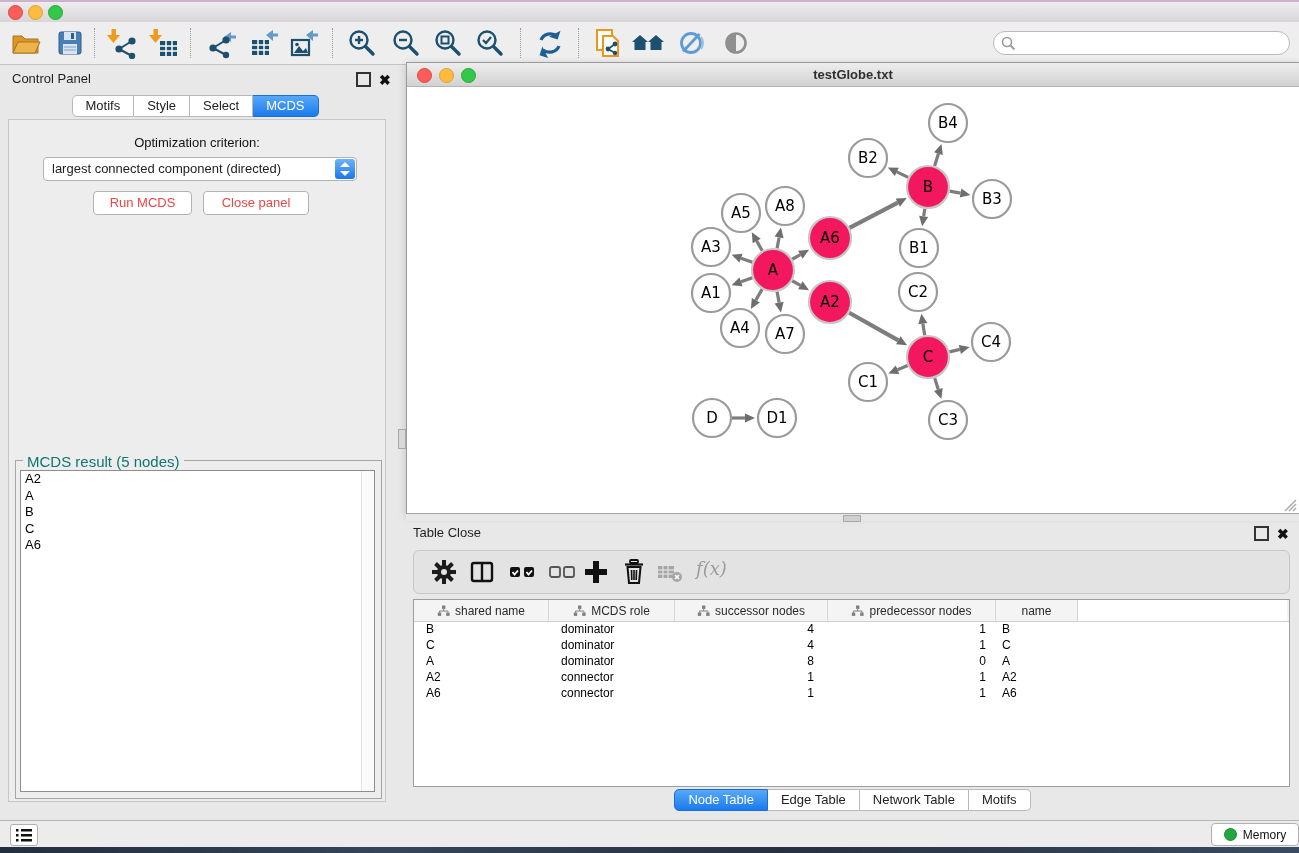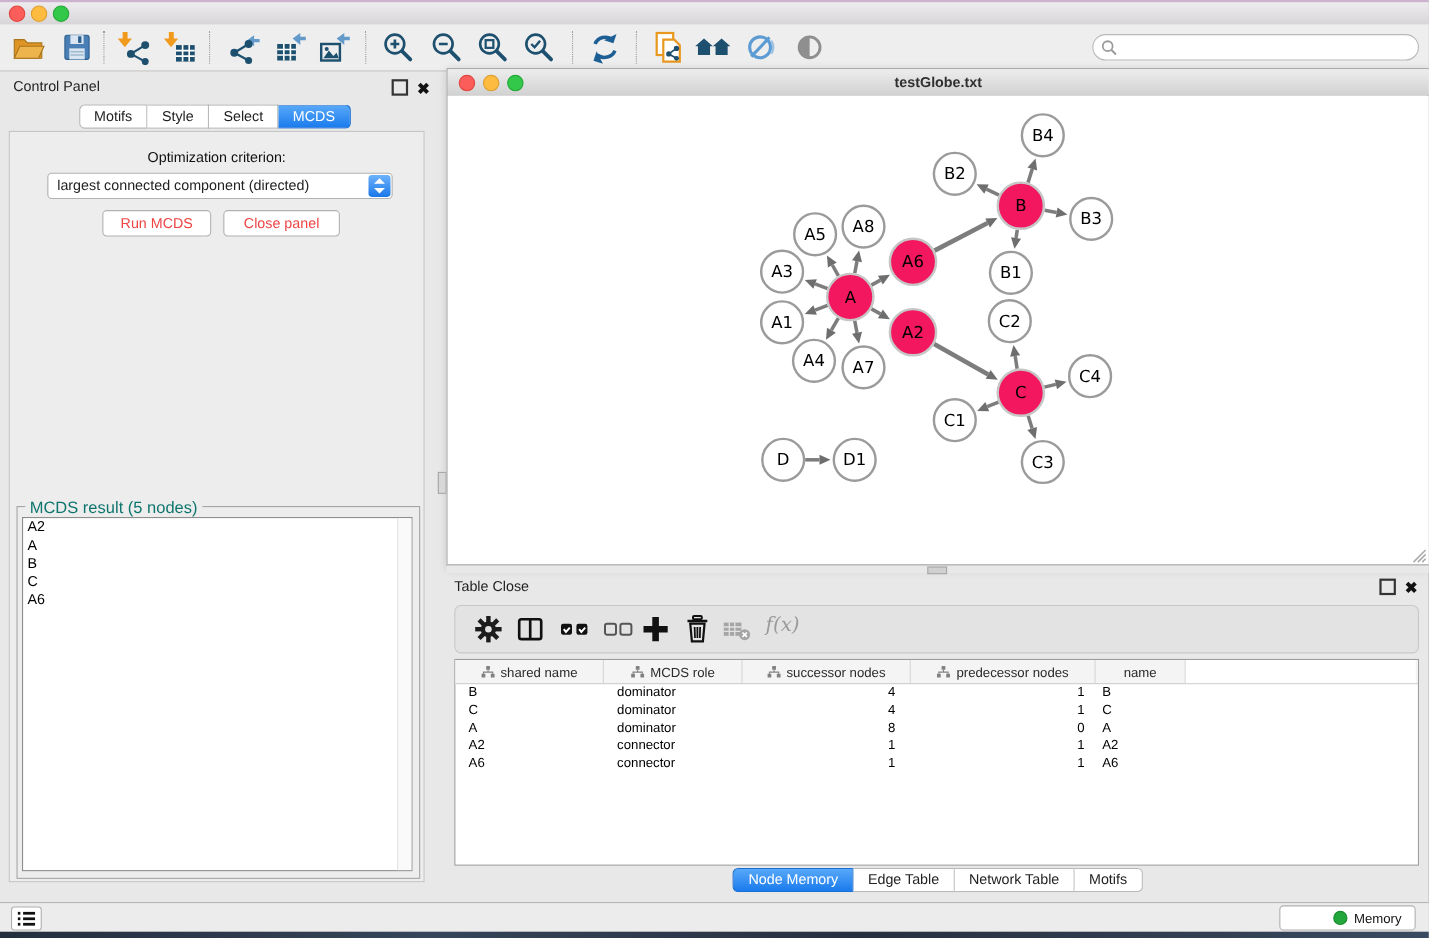--- a/index.html
+++ b/index.html
@@ -82,22 +82,22 @@
   .hcell.filler{background:#fff;border-right:none;}
   .trow{display:flex;height:16px;font-size:12px;color:#000;}
   .tcell{box-sizing:border-box;overflow:hidden;white-space:nowrap;}
   .tcell.l{padding-left:12px;}
   .tcell.r{text-align:right;}
   .tp-tabs{left:406px;right:0;width:893px;top:789px;justify-content:center;}
   
   .statusbar{position:absolute;left:0;top:820px;width:100%;height:27px;background:#ececec;border-top:1px solid #b6b6b6;}
   .list-btn{position:absolute;left:10px;top:3px;width:26px;height:20px;background:#fff;
     border:1px solid #b0b0b0;border-radius:3px;}
-  .mem-btn{position:absolute;right:12px;top:2px;width:86px;height:21px;background:#fff;border:1px solid #b0b0b0;
-    border-radius:4px;display:flex;align-items:center;justify-content:center;gap:6px;font-size:12px;color:#111;padding-left:36px;}
+  .mem-btn{position:absolute;right:0;top:2px;width:86px;height:21px;background:#fff;border:1px solid #b0b0b0;
+    border-radius:4px;display:flex;align-items:center;justify-content:center;gap:6px;font-size:12px;color:#111;}
   .mem-dot{width:11px;height:11px;border-radius:50%;background:#23a73c;border:1px solid #178a2d;}
   .desktop-strip{position:absolute;left:0;top:847px;width:100%;height:6px;
     background:linear-gradient(90deg,#232e3d,#36455a 30%,#27303f 60%,#3a4a60);}
 </style>
 </head>
 <body>
 
 <div id="app">
 
   <div class="titlebar">
@@ -546,21 +546,21 @@
           <div class="tcell l" style="width: 135px;">A6</div>
           <div class="tcell l" style="width: 126px;">connector</div>
           <div class="tcell r" style="width: 153px; padding-right: 14px;">1</div>
           <div class="tcell r" style="width: 168px; padding-right: 10px;">1</div>
           <div class="tcell l" style="width: 82px; padding-left: 6px;">A6</div>
         </div>
       </div>
   </div>
 
   <div class="seg-tabs tp-tabs" id="tp-tabs">
-      <div class="seg-tab active">Node Memory</div>
+      <div class="seg-tab active">Node Table</div>
       <div class="seg-tab">Edge Table</div>
       <div class="seg-tab">Network Table</div>
       <div class="seg-tab">Motifs</div>
     </div>
 
   <div class="statusbar">
     <div class="list-btn">
       <svg width="16" height="14" style="margin:3px 0 0 5px">
         <rect x="0" y="1" width="2.5" height="2.5" fill="#111"></rect>
           <rect x="5" y="1" width="11" height="2.5" fill="#111"></rect>

